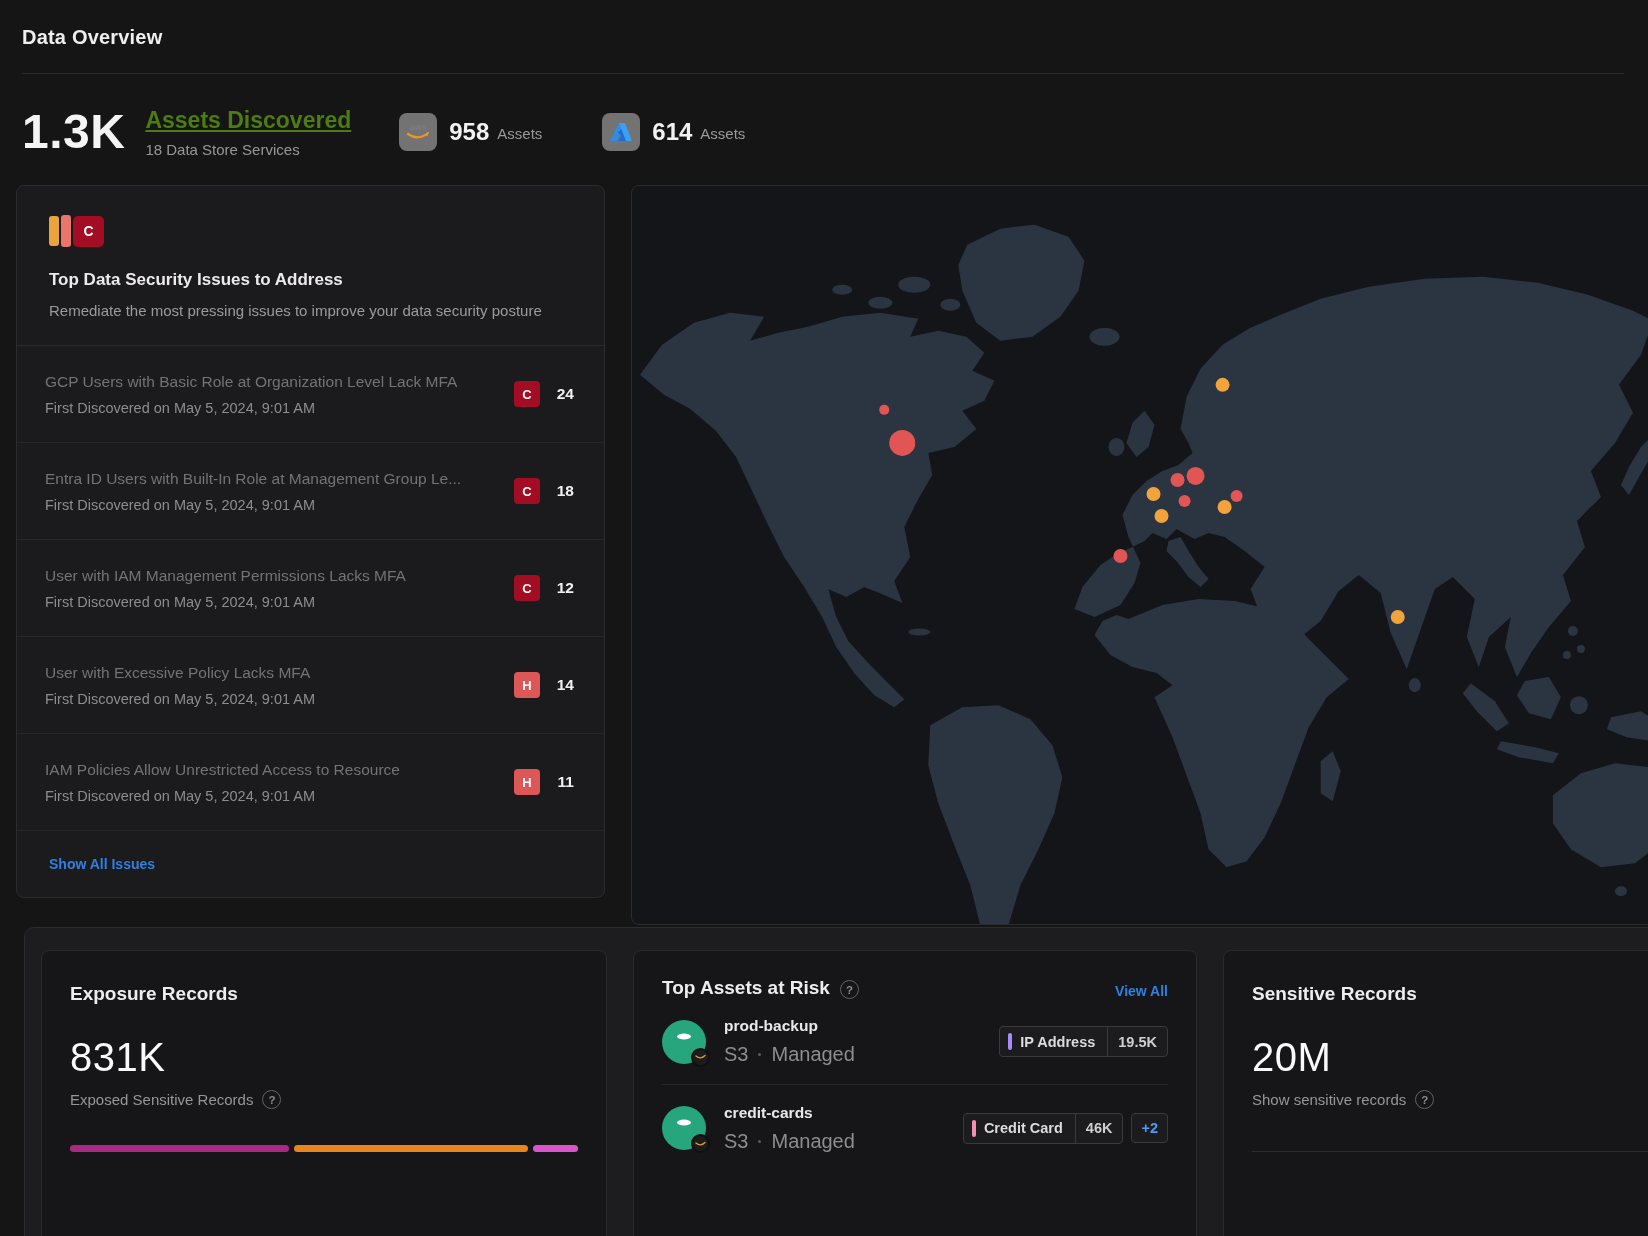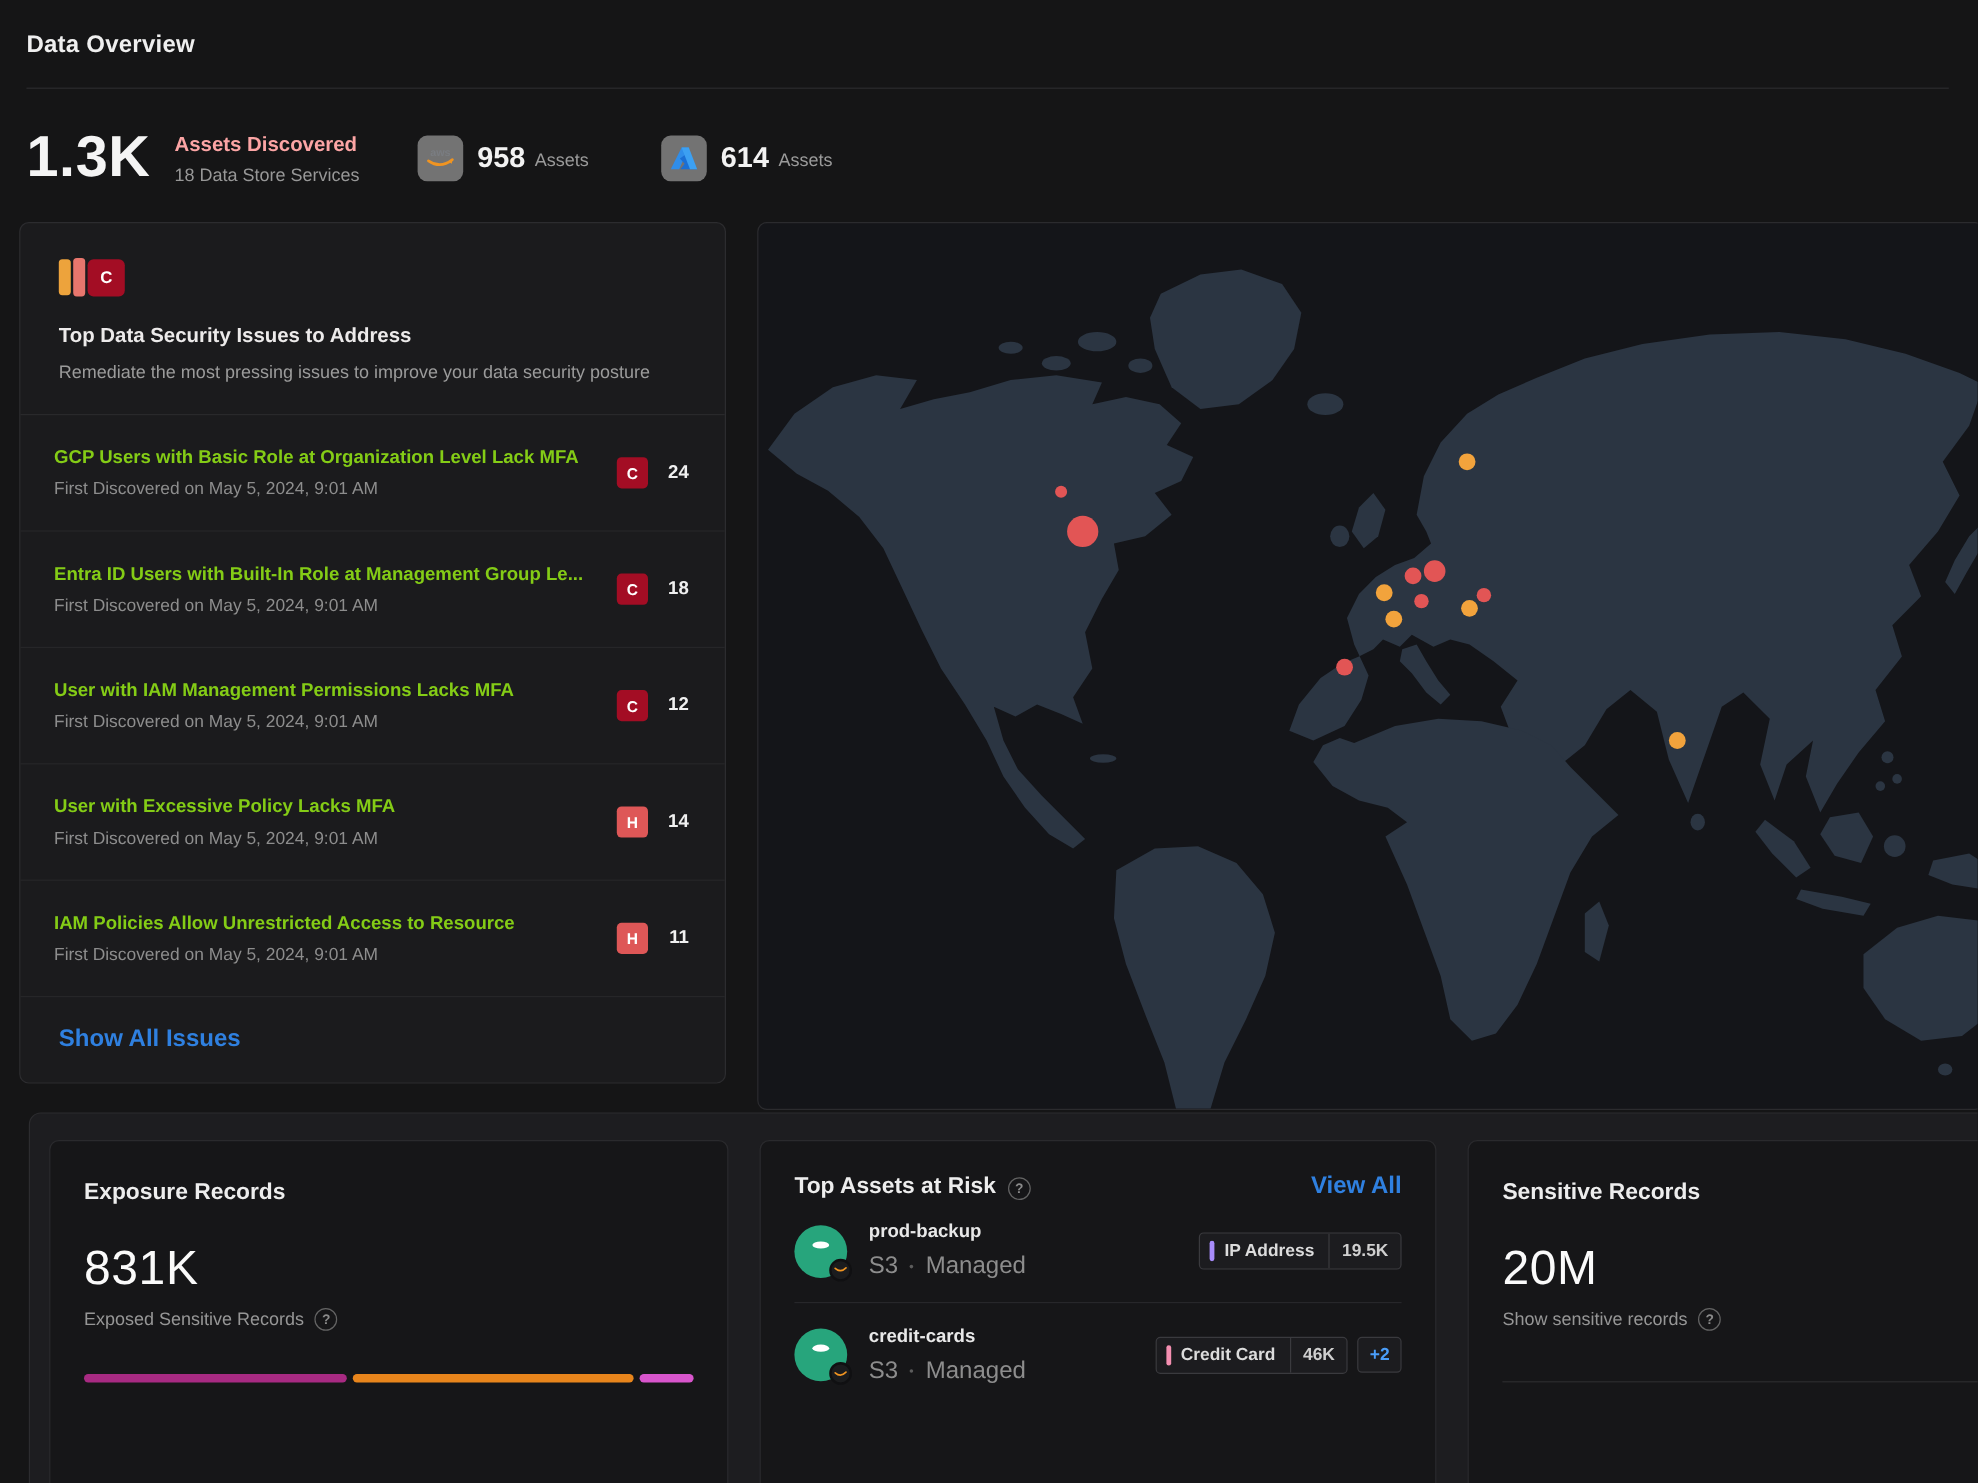--- a/index.html
+++ b/index.html
@@ -11,21 +11,21 @@
     -webkit-font-smoothing:antialiased;
   }
   
   .page-header { padding:26px 24px 0 22px; }
   .page-title { font-size:20px; font-weight:700; color:#efefef; letter-spacing:.2px; }
   .header-divider { border-bottom:1px solid #2b2b2d; margin-top:24px; }
 
   
   .stats-row { display:flex; align-items:center; padding:30px 24px 26px 22px; }
   .big-number { font-size:48px; font-weight:700; color:#f4f4f4; letter-spacing:.5px; margin-right:20px; }
-  .stat-labels .l1 { font-size:17px; font-weight:700; color:#fca5a5; margin-top:2px; }
+  .stat-labels .l1 { font-size:23px; font-weight:700; color:#4d7c0f; margin-top:2px;text-decoration:underline; }
   .stat-labels .l2 { font-size:15px; color:#979797; margin-top:7px; }
   .provider { display:flex; align-items:center; margin-left:48px; }
   .provider + .provider { margin-left:60px; }
   .provider-icon { width:38px; height:38px; border-radius:8px; background:#737373; display:flex; align-items:center; justify-content:center; }
   .provider-val { font-size:24px; font-weight:700; color:#f2f2f2; margin-left:12px; }
   .provider-unit { font-size:15px; color:#9a9a9a; margin-left:8px; padding-top:4px; }
 
   
   .main-row { display:flex; align-items:flex-start; gap:26px; padding-left:16px; }
   .card { background:#1b1b1d; border:1px solid #2c2c2f; border-radius:8px; }
@@ -37,28 +37,28 @@
   .sev-stack .bar1 { width:10px; height:30px; border-radius:3px; background:#eda33c; }
   .sev-stack .bar2 { width:10px; height:32px; border-radius:3px; background:#e8766d; margin-left:2px; }
   .sev-stack .front { width:31px; height:31px; border-radius:5px; margin-left:2px;
       display:flex; align-items:center; justify-content:center;
       font-size:14px; font-weight:700; color:#fff; }
   .issues-title { font-size:17px; font-weight:700; color:#eceaea; margin-top:22px; }
   .issues-sub { font-size:15px; color:#9b9b9b; margin-top:12px; }
   .issues-list { border-top:1px solid #29292b; }
   .issue-row { display:flex; align-items:center; height:97px; padding:0 30px 0 28px; border-bottom:1px solid #262628; cursor:pointer; }
   .issue-texts { flex:1; min-width:0; padding-right:14px; }
-  .issue-title { font-size:15.5px; font-weight:700; color:#84cc16; white-space:nowrap; overflow:hidden; }
+  .issue-title { font-size:15.5px; font-weight:400; color:#737373; white-space:nowrap; overflow:hidden; }
   .issue-date { font-size:14.5px; color:#8d8d8d; margin-top:9px; }
   .sev-badge { width:26px; height:26px; border-radius:4px; flex:none;
       display:flex; align-items:center; justify-content:center;
       font-size:13px; font-weight:700; color:#fff; }
   .issue-count { width:34px; text-align:right; font-size:15.5px; font-weight:700; color:#f0f0f0; }
   .issues-footer { padding:24px 32px; }
-  .link { color:#2f80e0; font-size:20px; font-weight:700; cursor:pointer; text-decoration:none; }
+  .link { color:#2f80e0; font-size:14px; font-weight:700; cursor:pointer; text-decoration:none; }
 
   
   .map-card { flex:1; height:740px; background:#141519; border:1px solid #2b2b2e; border-radius:8px;
       margin-right:-6px; overflow:hidden; position:relative; }
   .map-card svg { position:absolute; inset:0; width:100%; height:100%; }
 
   
   .bottom-section { margin:2px 0 0 24px; width:1700px; background:#1d1d20; border:1px solid #2c2c2f;
       border-radius:10px; padding:22px 16px; height:340px; }
   .bottom-cards { display:flex; gap:26px; align-items:stretch; }

